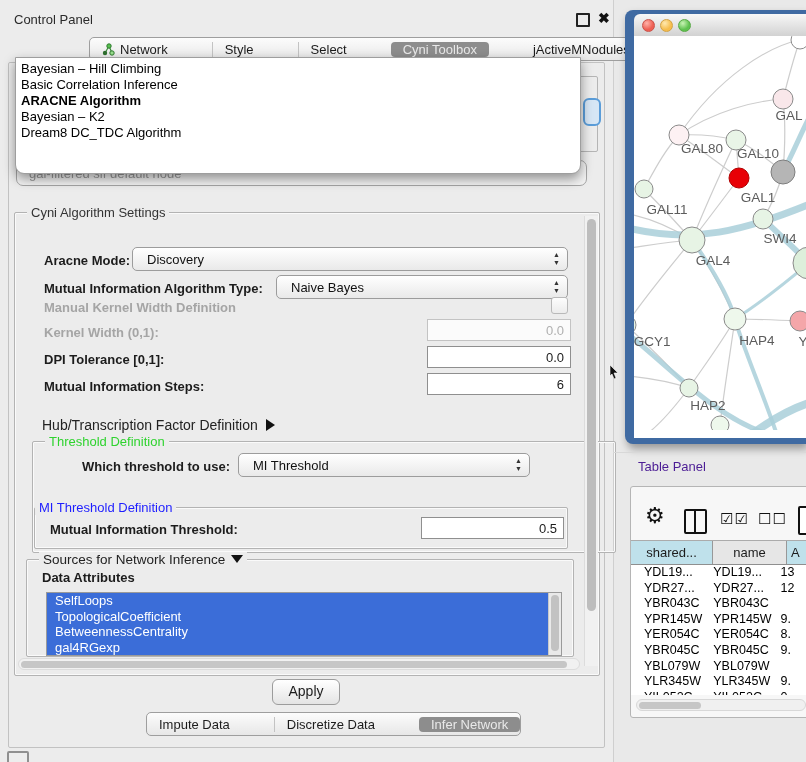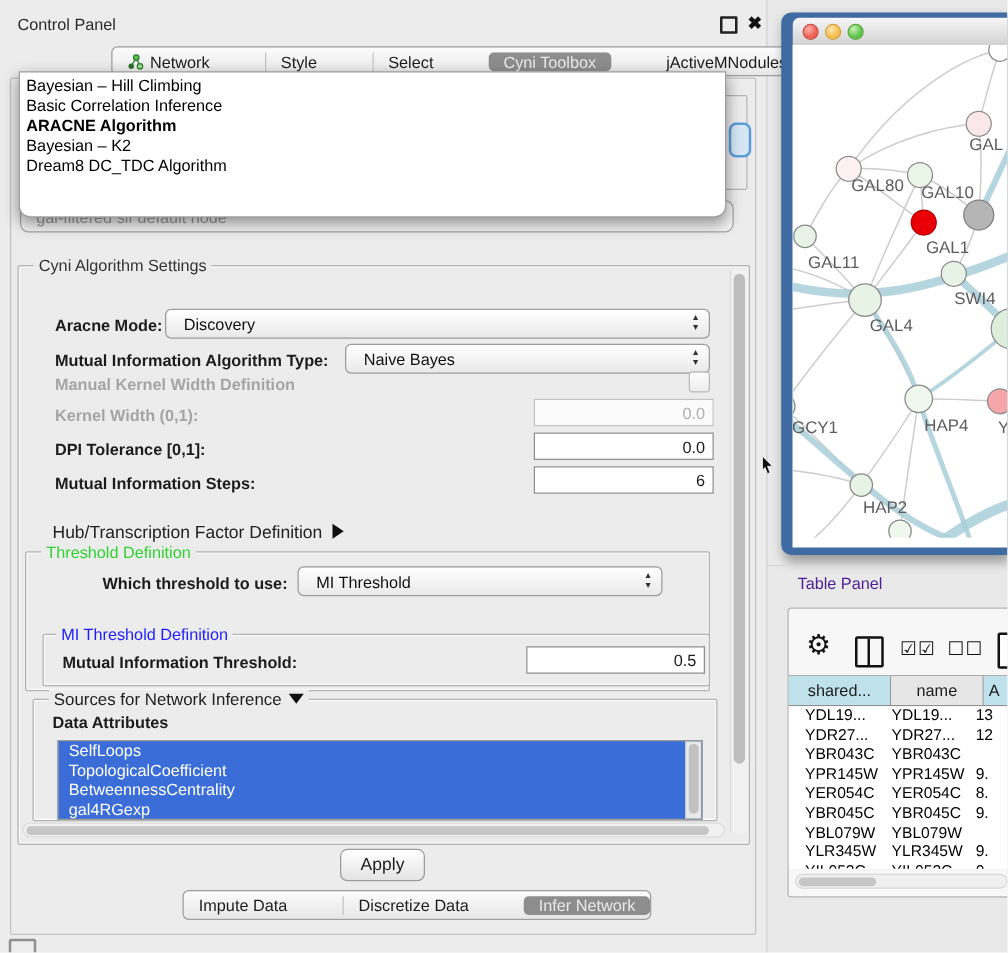--- a/index.html
+++ b/index.html
@@ -187,33 +187,33 @@
     <span class="lbl" style="left:44px;top:352px;">DPI Tolerance [0,1]:</span>
     <div class="tfield" style="left:427px;top:346px;width:144px;">0.0</div>
 
     <span class="lbl" style="left:44px;top:379px;">Mutual Information Steps:</span>
     <div class="tfield" style="left:427px;top:373px;width:144px;">6</div>
 
     <span class="lbl plain" style="left:42px;top:417px;">
       <span>Hub/Transcription Factor Definition</span><span class="caret-right"></span>
     </span>
 
-    <div class="group" style="left:20px;top:441px;width:546px;height:110px;">
+    <div class="group" style="left:32px;top:441px;width:546px;height:110px;padding-left:36px;">
       <span class="group-label green" style="left:12px;">Threshold Definition</span>
     </div>
     <span class="lbl" style="left:82px;top:459px;">Which threshold to use:</span>
     <div class="combo" style="left:238px;top:453px;width:292px;">
       <span class="val">MI Threshold</span>
       <span class="spin">
           <div>▲</div>
           <div>▼</div>
         </span>
     </div>
     <div class="group" style="left:34px;top:507px;width:532px;height:40px;">
-      <span class="group-label blue" style="left:10px;">MI Threshold Definition</span>
+      <span class="group-label blue" style="left:0;">MI Threshold Definition</span>
     </div>
     <span class="lbl" style="left:50px;top:522px;">Mutual Information Threshold:</span>
     <div class="tfield" style="left:421px;top:517px;width:143px;">0.5</div>
 
     <div class="group" style="left:26px;top:559px;width:546px;height:96px;">
       <span class="group-label" style="left:12px;color:#222;font-size:13.5px;">
         <span>Sources for Network Inference</span><span class="caret-down"></span>
       </span>
     </div>
     <span class="lbl" style="left:42px;top:570px;">Data Attributes</span>

